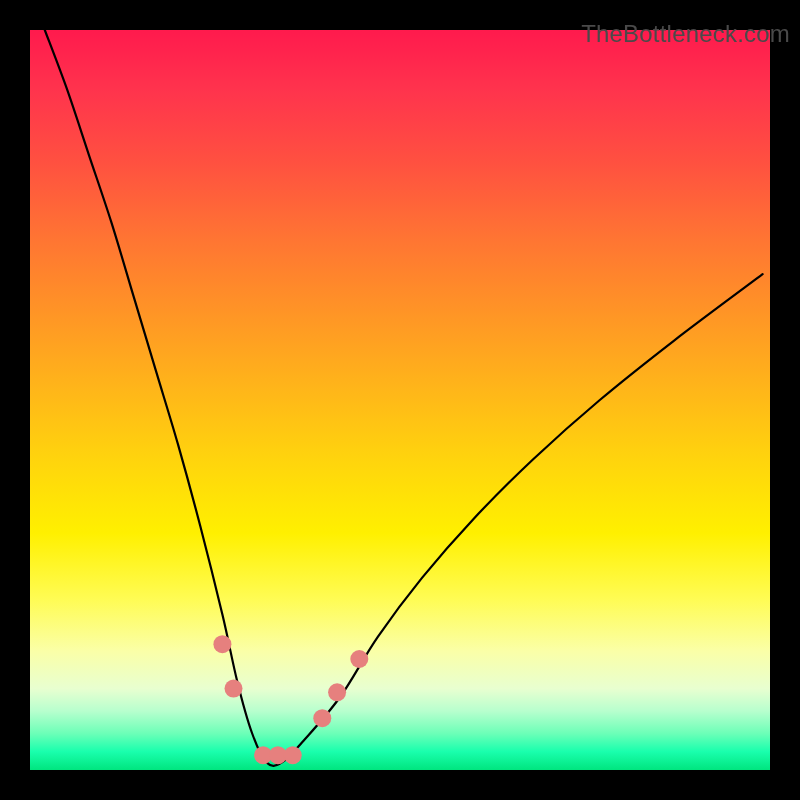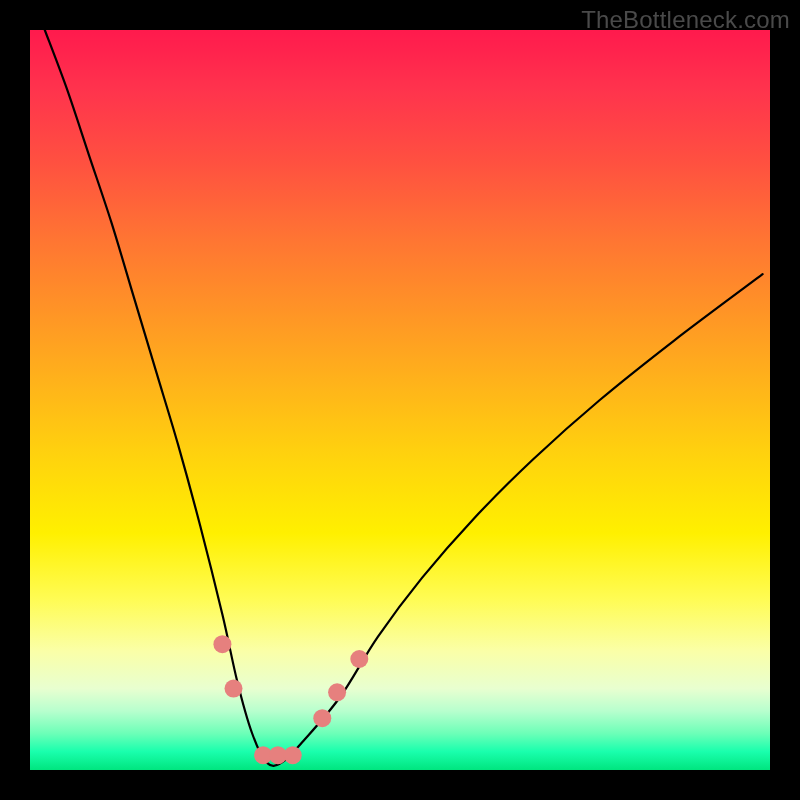--- a/index.html
+++ b/index.html
@@ -11,21 +11,21 @@
     font-family: Arial, Helvetica, sans-serif;
   }
   .frame {
     width: 800px;
     height: 800px;
     background: #000;
     position: relative;
   }
   .watermark {
     position: absolute;
-    top: 6px;
+    top: 20px;
     right: 10px;
     color: #4a4a4a;
     font-size: 24px;
     font-weight: 500;
     letter-spacing: 0.2px;
     z-index: 5;
   }
   .plot {
     position: absolute;
     left: 30px;

